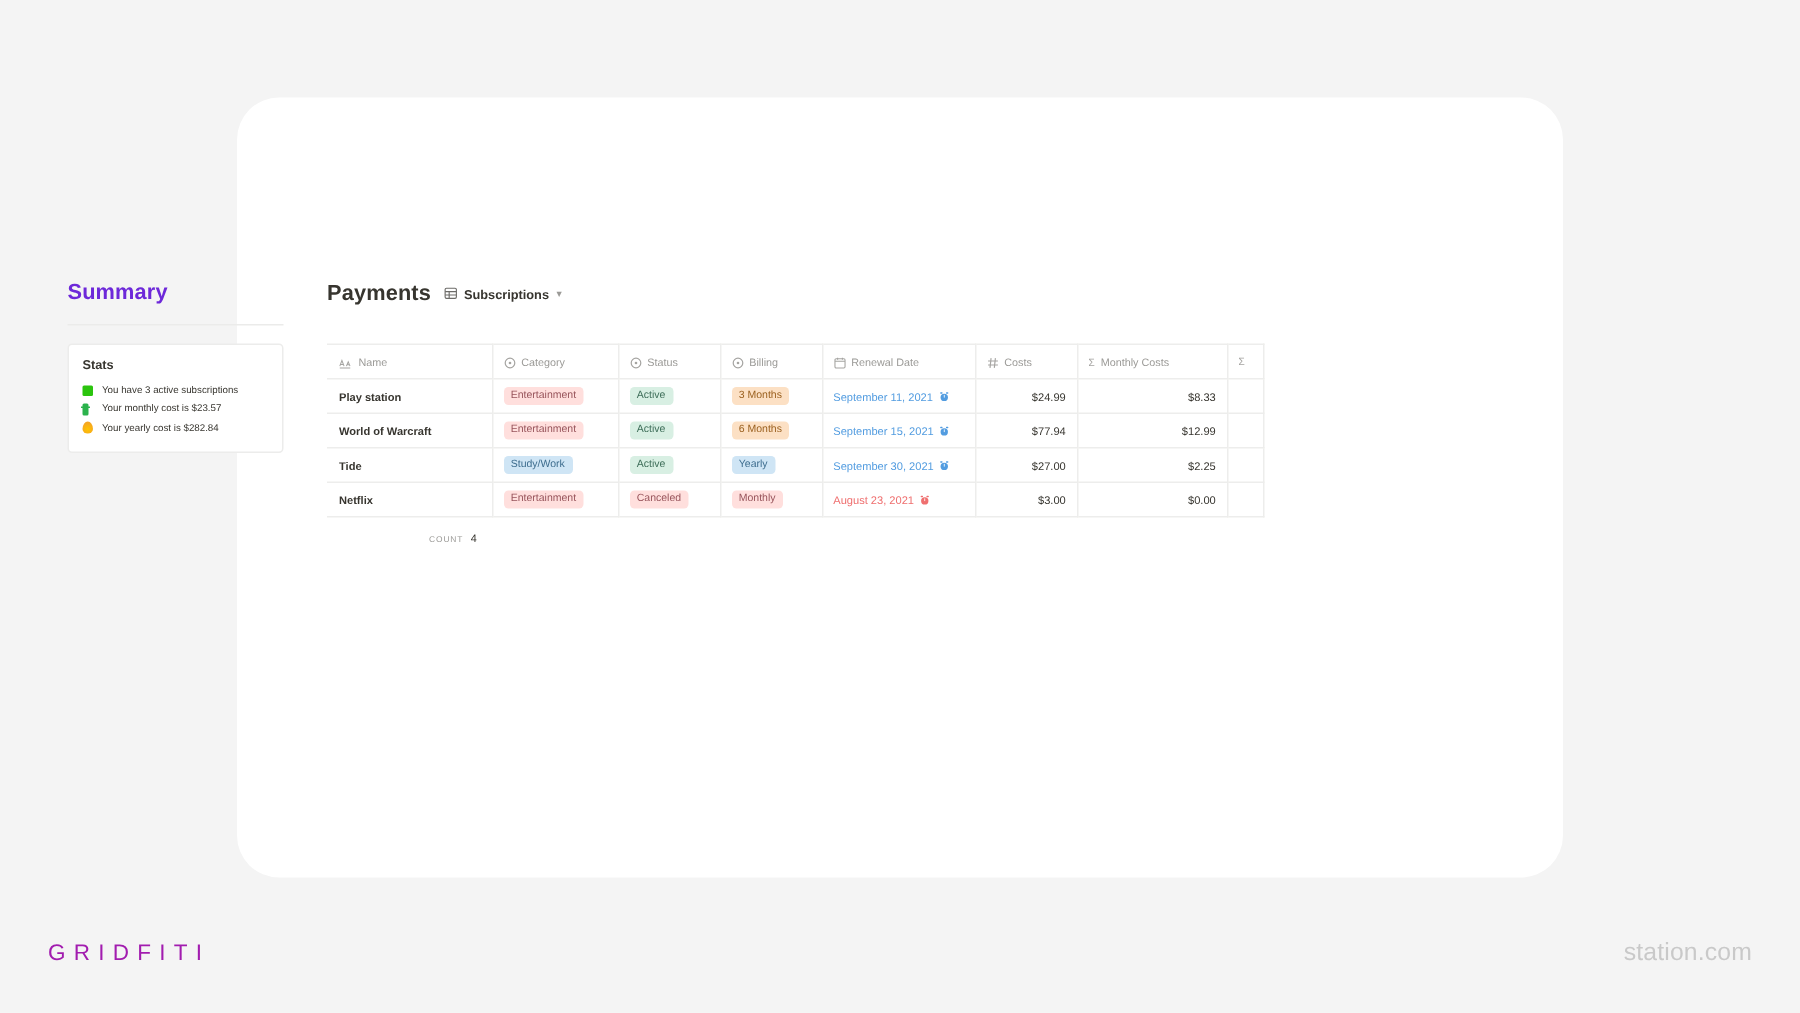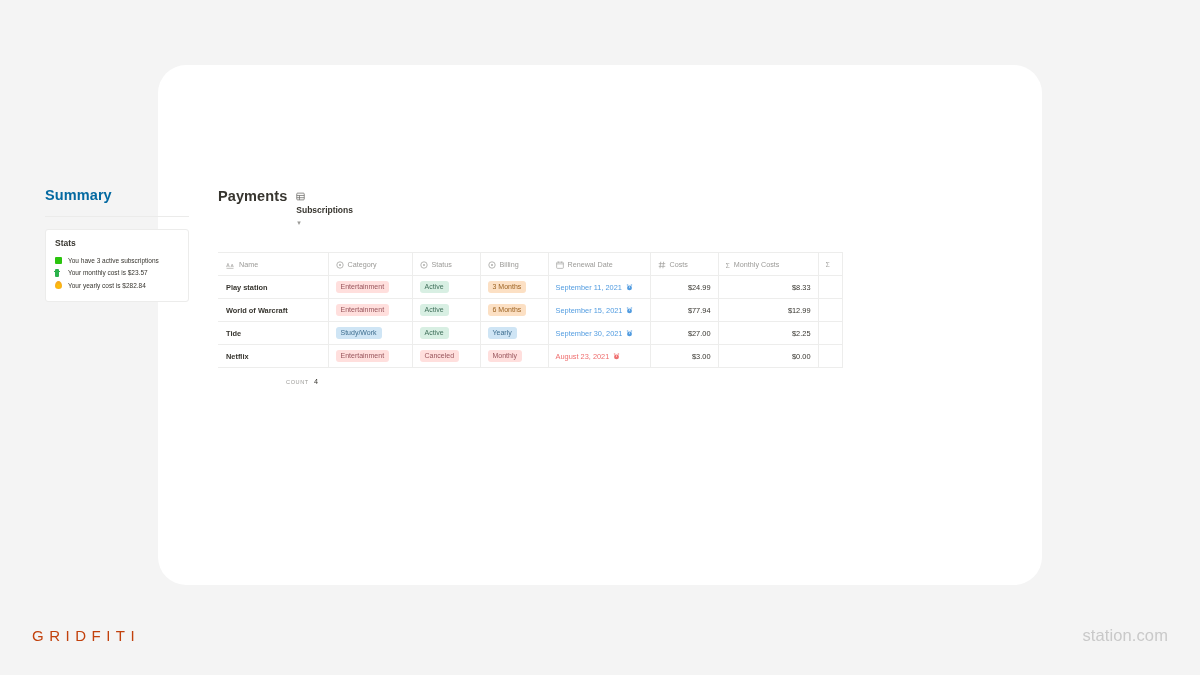--- a/index.html
+++ b/index.html
@@ -16,21 +16,21 @@
     position: absolute;
     left: 158px; top: 65px;
     width: 884px; height: 520px;
     background: #ffffff;
     border-radius: 28px;
   }
 
   
   .summary-col { position: absolute; left: 45px; top: 188px; width: 150px; }
   .summary-title {
-    font-size: 14.5px; font-weight: 700; color: #0369a1;
+    font-size: 14.5px; font-weight: 700; color: #6d28d9;
     letter-spacing: .1px; line-height: 1;
   }
   .summary-rule {
     margin-top: 13px; height: 1px; width: 144px;
     background: #ebebea;
   }
   .stats-box {
     margin-top: 12px; width: 144px;
     border: 1px solid #ececeb; border-radius: 3px;
     padding: 9px 8px 9px 9px;
@@ -50,21 +50,21 @@
   .em-money  { display:inline-block; width:4px; height:8px; background:#2bb24c; border-radius:1px; position:relative; }
   .em-money:after{ content:""; position:absolute; left:-1px; top:2px; width:6px; height:1.5px; background:#2bb24c; }
   .em-drop   { display:inline-block; width:7px; height:8px;
                background: radial-gradient(circle at 50% 65%, #ffc400 0%, #f5a623 70%);
                border-radius: 50% 50% 50% 50% / 62% 62% 38% 38%; }
 
   
   .pay-col { position: absolute; left: 218px; top: 188px; width: 625px; }
   .pay-head { display: flex; align-items: baseline; gap: 9px; margin-bottom: 25px; }
   .pay-title { font-size: 14.5px; font-weight: 700; color: #37352f; letter-spacing: .1px; }
-  .view-tab { display: inline-flex; align-items: flex-start; gap: 4px; flex-direction: column; }
+  .view-tab { display: inline-flex; align-items: center; gap: 4px; }
   .view-icon { color: #6c6b68; display: inline-flex; }
   .view-label { font-size: 8.5px; font-weight: 600; color: #37352f; }
   .view-chevron { font-size: 7px; color: #9b9a97; margin-left: 1px; }
 
   
   table.db { border-collapse: collapse; width: 624px; table-layout: fixed; }
   table.db th, table.db td {
     border-bottom: 1px solid #ededec;
     border-right: 1px solid #ededec;
     padding: 0 7px;
@@ -103,21 +103,21 @@
     margin-top: 9px; padding-left: 68px;
     display: flex; align-items: baseline; gap: 5px;
   }
   .count-label { font-size: 5.6px; letter-spacing: .6px; color: #9b9a97; text-transform: uppercase; }
   .count-value { font-size: 7.2px; color: #37352f; }
 
   
   .wm-left {
     position: absolute; left: 32px; top: 627px;
     font-size: 15px; letter-spacing: 5.5px; font-weight: 400;
-    color: #c2410c;
+    color: #a21caf;
   }
   .wm-right {
     position: absolute; right: 32px; top: 626px;
     font-size: 16.5px; color: #c9c9c9; letter-spacing: .1px;
   }
 </style>
 </head>
 <body>
 
 <div class="screen">

